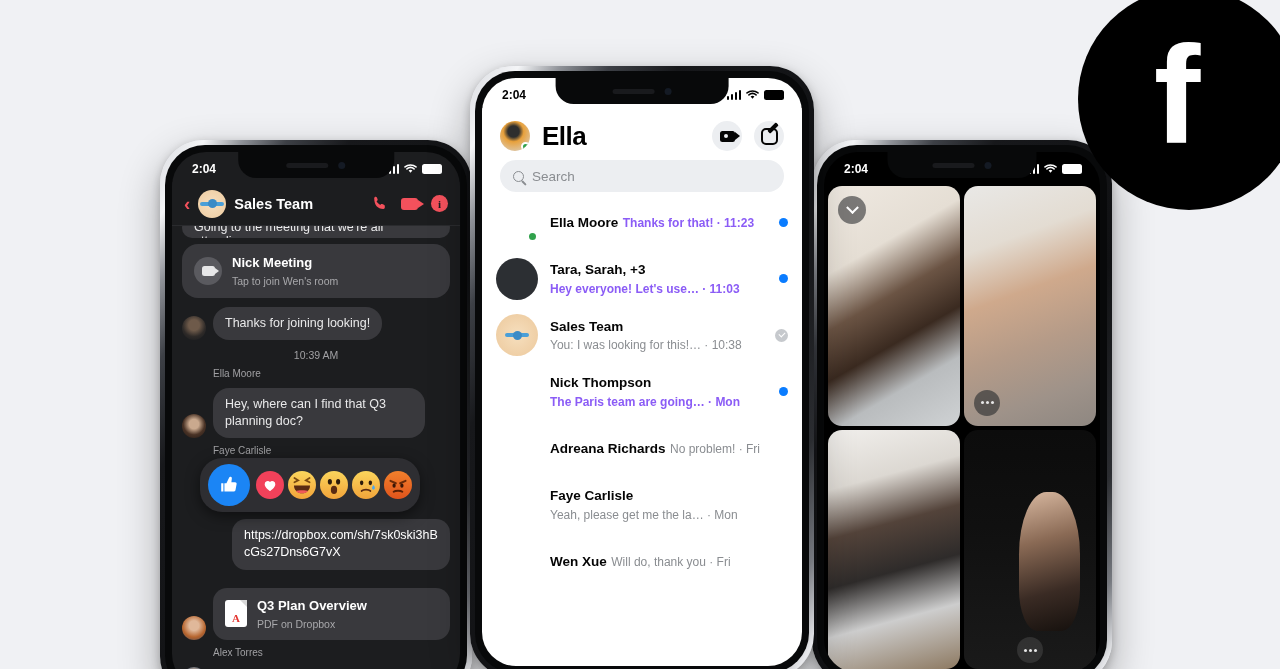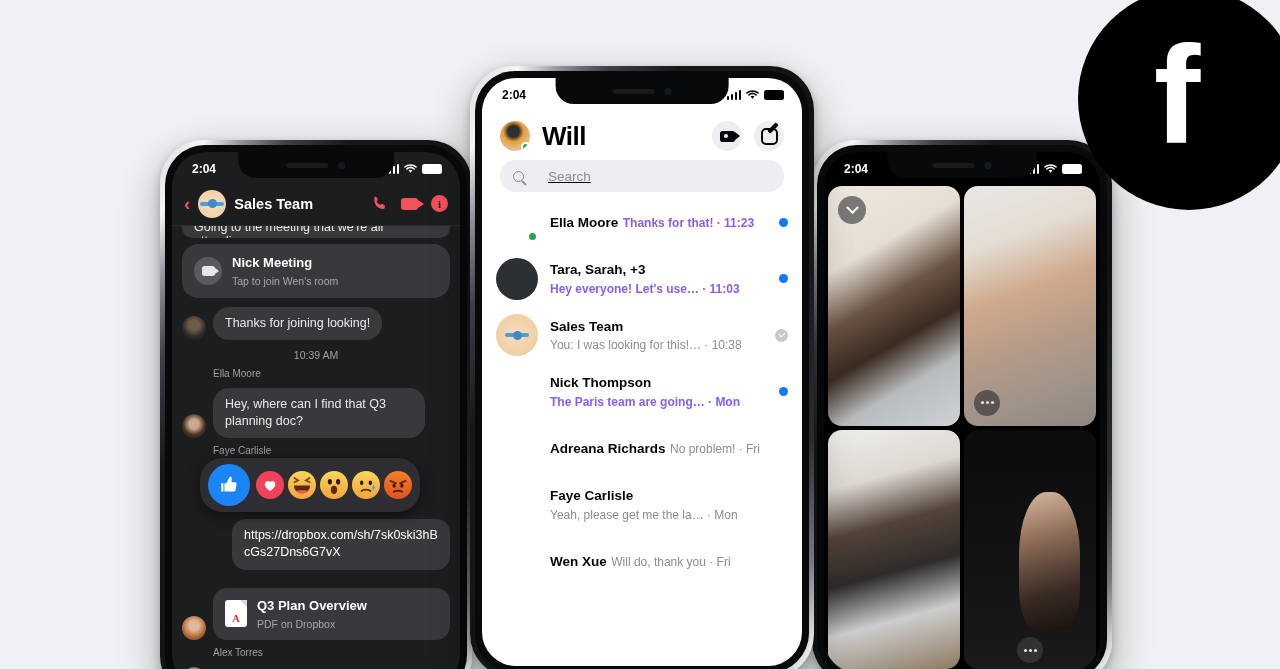--- a/index.html
+++ b/index.html
@@ -178,21 +178,21 @@
   .cam-glyph { width:15px; height:11px; background:#050505; border-radius:2.5px; position:relative; }
   .cam-glyph:after { content:""; position:absolute; right:-5px; top:1.5px;
     border-top:4px solid transparent; border-bottom:4px solid transparent; border-left:5px solid #050505; }
   .cam-glyph:before { content:""; position:absolute; left:4px; top:3.5px; width:4px; height:4px; border-radius:50%;
     background:#eceef1; }
   .compose-glyph { width:17px; height:17px; border:2px solid #050505; border-radius:5px; position:relative; }
   .compose-glyph:after { content:""; position:absolute; right:-3px; top:-4px; width:12px; height:4px;
     background:#050505; transform:rotate(-45deg); border-radius:1px; }
 
   .search-bar { height:32px; background:#eceef1; border-radius:18px; display:flex; align-items:center;
-    gap:24px; padding:0 13px; margin-top:2px;text-decoration:underline; }
+    gap:8px; padding:0 13px; margin-top:2px; }
   .mag { width:11px; height:11px; border:1.8px solid #8a8d91; border-radius:50%; position:relative; flex:0 0 auto; }
   .mag:after { content:""; position:absolute; right:-4px; bottom:-3px; width:6px; height:1.8px;
     background:#8a8d91; transform:rotate(45deg); border-radius:1px; }
   .search-ph { color:#8a8d91; font-size:13.5px; }
 
   .chat-list { position:absolute; top:116px; left:0; right:0; bottom:0; padding:0 14px; overflow:hidden; }
   .chat-row { display:flex; align-items:center; gap:12px; height:56.5px; }
   .c-av { width:42px; height:42px; border-radius:50%; flex:0 0 auto; position:relative; overflow:visible; }
   .c-av .inner { width:100%; height:100%; border-radius:50%; overflow:hidden; }
   .c-av .onl { position:absolute; right:0; bottom:1px; width:11px; height:11px; border-radius:50%;
@@ -467,21 +467,21 @@
             </svg>
             <span class="batt"></span>
           </span>
         </div>
 
         <div class="mid-head">
           <div class="mid-title-row">
             <span class="me-av">
                 <span class="dot"></span>
               </span>
-            <span class="chats-h1">Will</span>
+            <span class="chats-h1">Ella</span>
             <span class="circ-btn">
                 <span class="cam-glyph"></span>
               </span>
             <span class="circ-btn">
                 <span class="compose-glyph"></span>
               </span>
           </div>
           <div class="search-bar">
             <span class="mag"></span>
             <span class="search-ph">Search</span>

